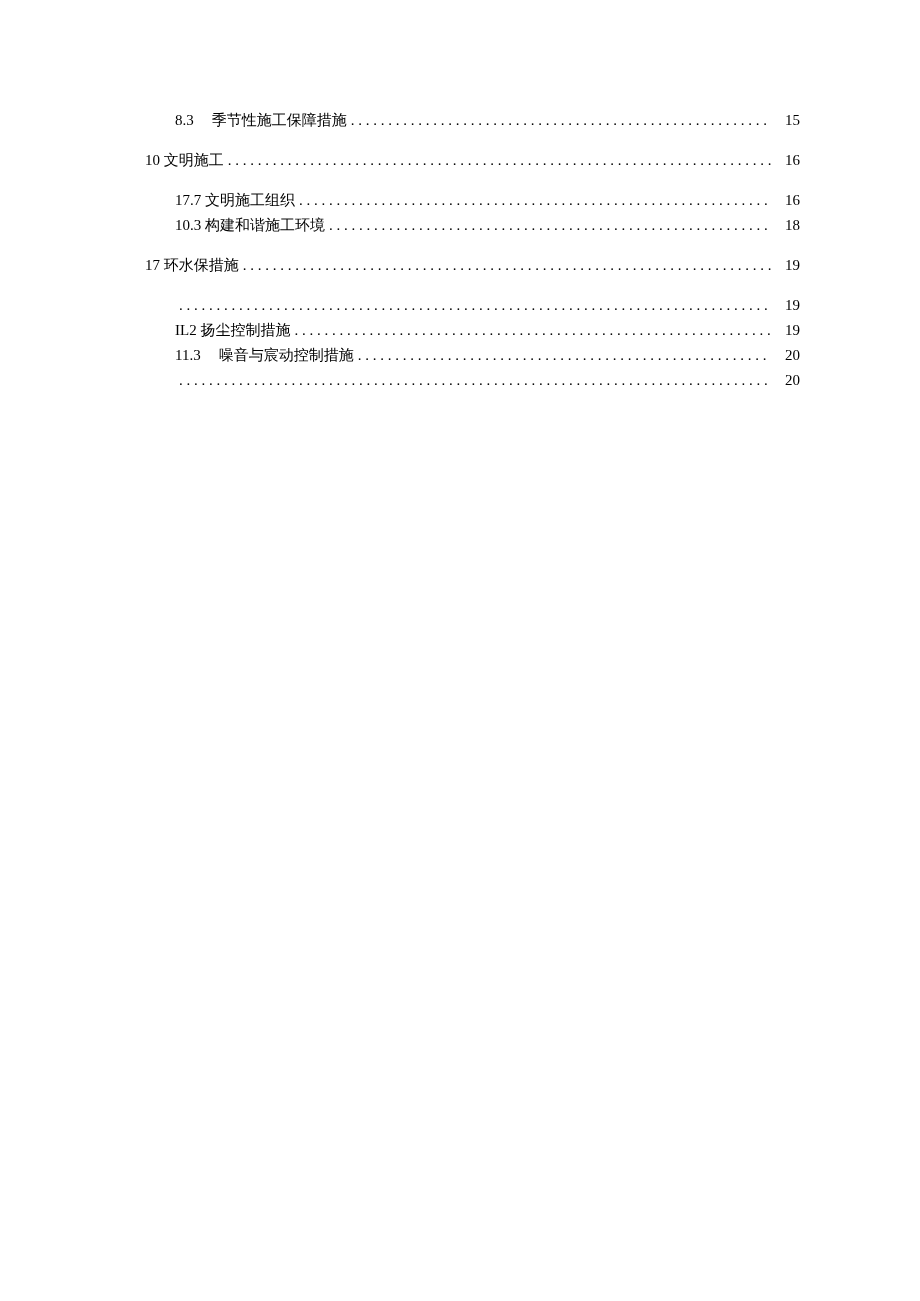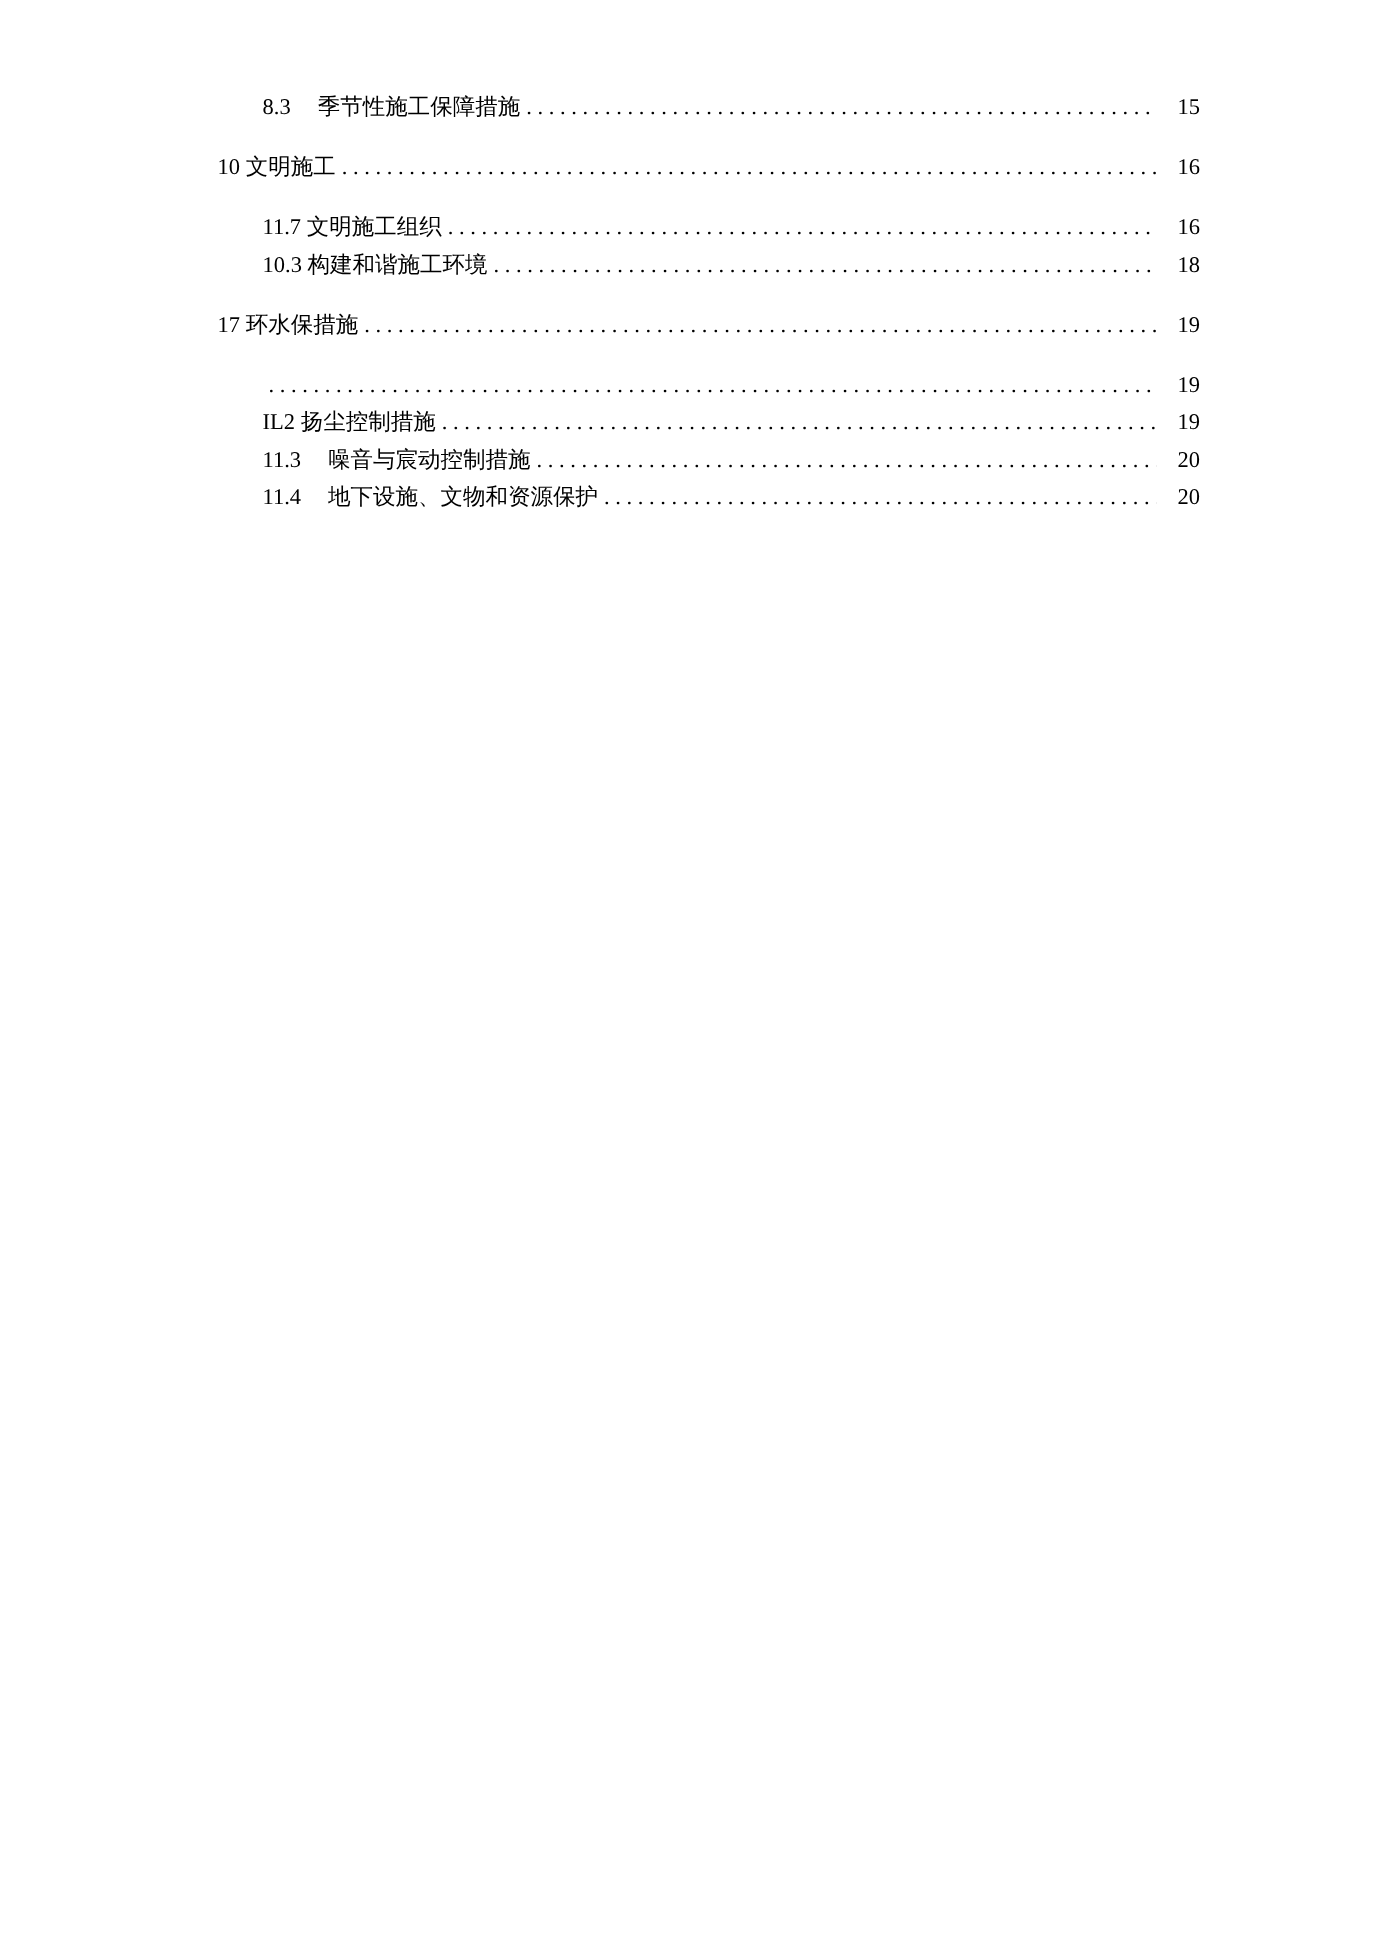--- a/index.html
+++ b/index.html
@@ -6,21 +6,21 @@
     margin: 0;
     padding: 0;
     background: #ffffff;
     width: 920px;
     height: 1301px;
     font-family: "SimSun", "Songti SC", serif;
     color: #000000;
     font-size: 15px;
   }
   .page {
-    padding: 60px 120px 0 145px;
+    padding: 108px 120px 0 145px;
     box-sizing: border-box;
     width: 920px;
     text-align: center;
   }
   .toc-line {
     display: flex;
     align-items: baseline;
     white-space: nowrap;
     overflow: hidden;
     line-height: 25px;
@@ -81,21 +81,21 @@
         <span>10</span> <span>文明施工</span>
       </span>
       <span class="toc-dots"></span>
       <span class="toc-page">16</span>
     </div>
   </div>
 
   <div class="section-group">
     <div class="toc-line level1">
       <span class="toc-label">
-        <span>11.7</span> <span>文明施工组织</span>
+        <span>17.7</span> <span>文明施工组织</span>
       </span>
       <span class="toc-dots"></span>
       <span class="toc-page">16</span>
     </div>
     <div class="toc-line level1">
       <span class="toc-label">
         <span>10.3</span> <span>构建和谐施工环境</span>
       </span>
       <span class="toc-dots"></span>
       <span class="toc-page">18</span>
@@ -125,21 +125,18 @@
       <span class="toc-page">19</span>
     </div>
     <div class="toc-line level1">
       <span class="toc-label">
         <span>11.3</span><span class="num-gap"></span><span>噪音与宸动控制措施</span>
       </span>
       <span class="toc-dots"></span>
       <span class="toc-page">20</span>
     </div>
     <div class="toc-line level1">
-      <span class="toc-label">
-        <span>11.4</span><span class="num-gap"></span><span>地下设施、文物和资源保护</span>
-      </span>
       <span class="toc-dots"></span>
       <span class="toc-page">20</span>
     </div>
   </div>
 
 </div>
 
 </body></html>

